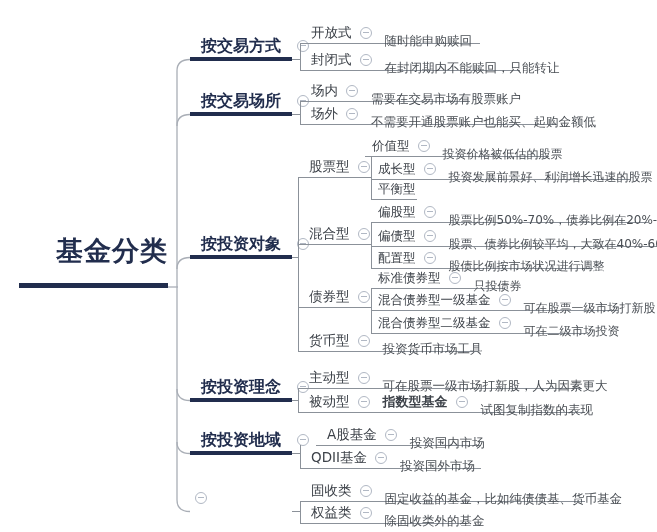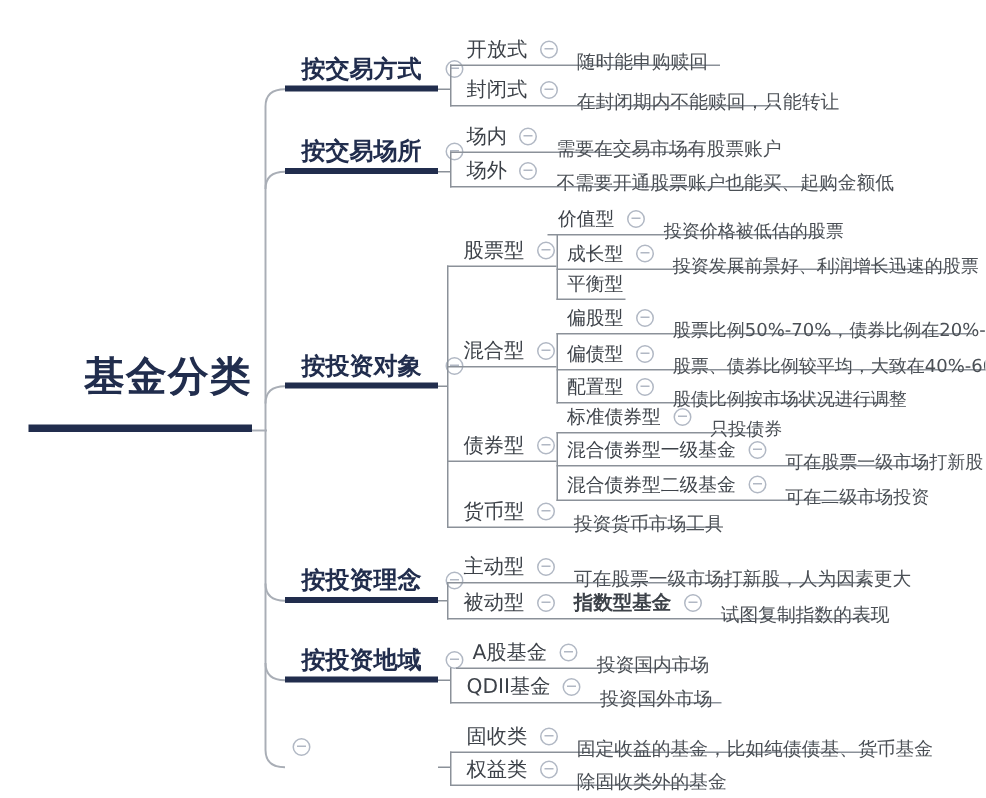--- a/index.html
+++ b/index.html
@@ -215,21 +215,21 @@
     <span class="desc">可在股票一级市场打新股，人为因素更大</span>
   </div>
   <div class="row l2" style="left:298px;top:392px;width:287px">
     <span class="lbl">被动型</span>
     <span class="micon"></span>
     <span class="sub">指数型基金</span>
     <span class="micon"></span>
     <span class="desc">试图复制指数的表现</span>
   </div>
 
-  <div class="row l2" style="left:304px;top:425px;width:165px">
+  <div class="row l2" style="left:316px;top:425px;width:165px">
     <span class="lbl">A股基金</span>
     <span class="micon"></span>
     <span class="desc">投资国内市场</span>
   </div>
   <div class="row l2" style="left:300px;top:448px;width:181px">
     <span class="lbl">QDII基金</span>
     <span class="micon"></span>
     <span class="desc">投资国外市场</span>
   </div>
 

